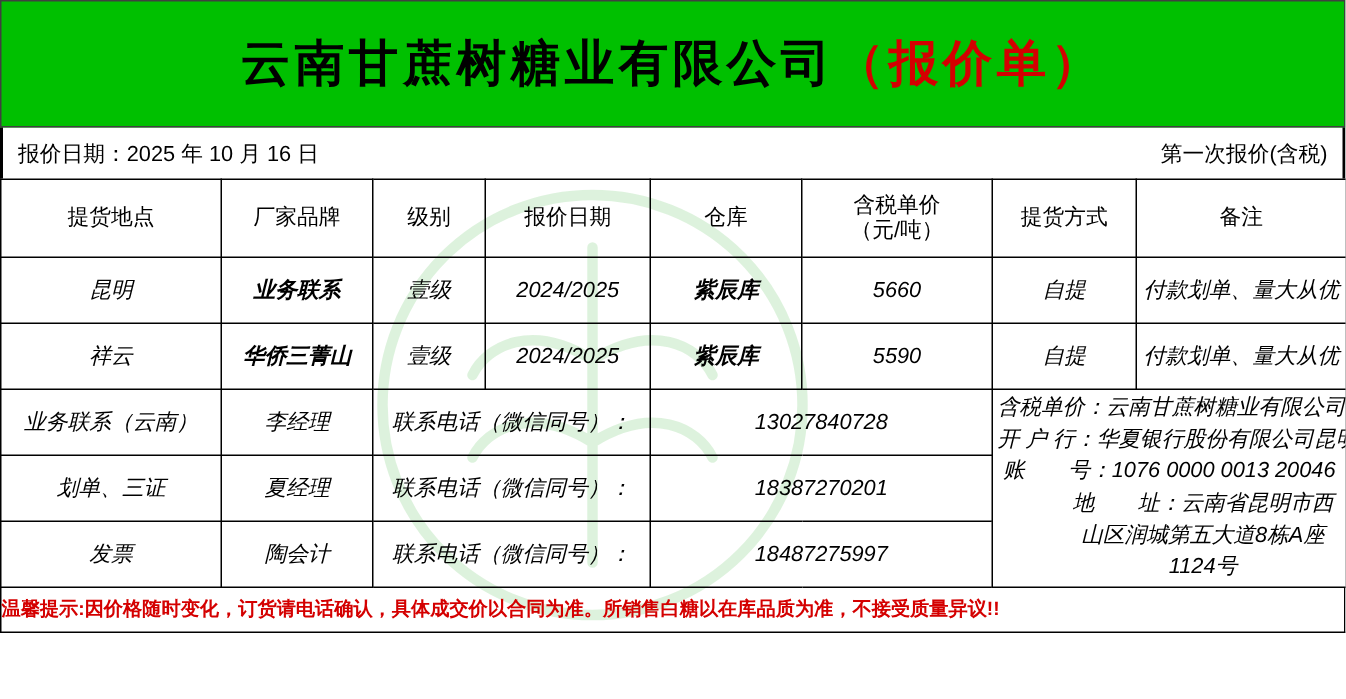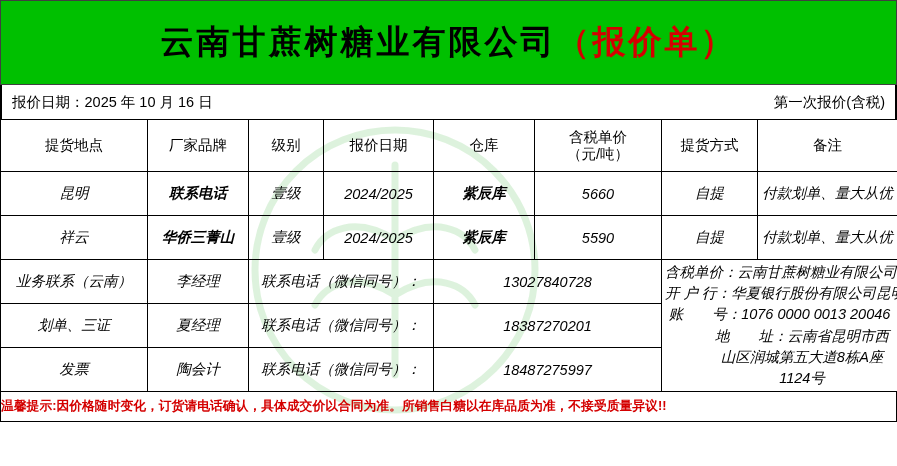--- a/index.html
+++ b/index.html
@@ -182,21 +182,21 @@
             <div>（元/吨）</div>
           </th>
           <th>提货方式</th>
           <th>备注</th>
         </tr>
       </thead>
       <tbody>
 
         <tr>
           <td>昆明</td>
-          <td class="bold">联系电话</td>
+          <td class="bold">业务联系</td>
           <td>壹级</td>
           <td>2024/2025</td>
           <td class="bold">紫辰库</td>
           <td>5660</td>
           <td>自提</td>
           <td class="small">付款划单、量大从优</td>
         </tr>
 
         <tr>
           <td>祥云</td>

